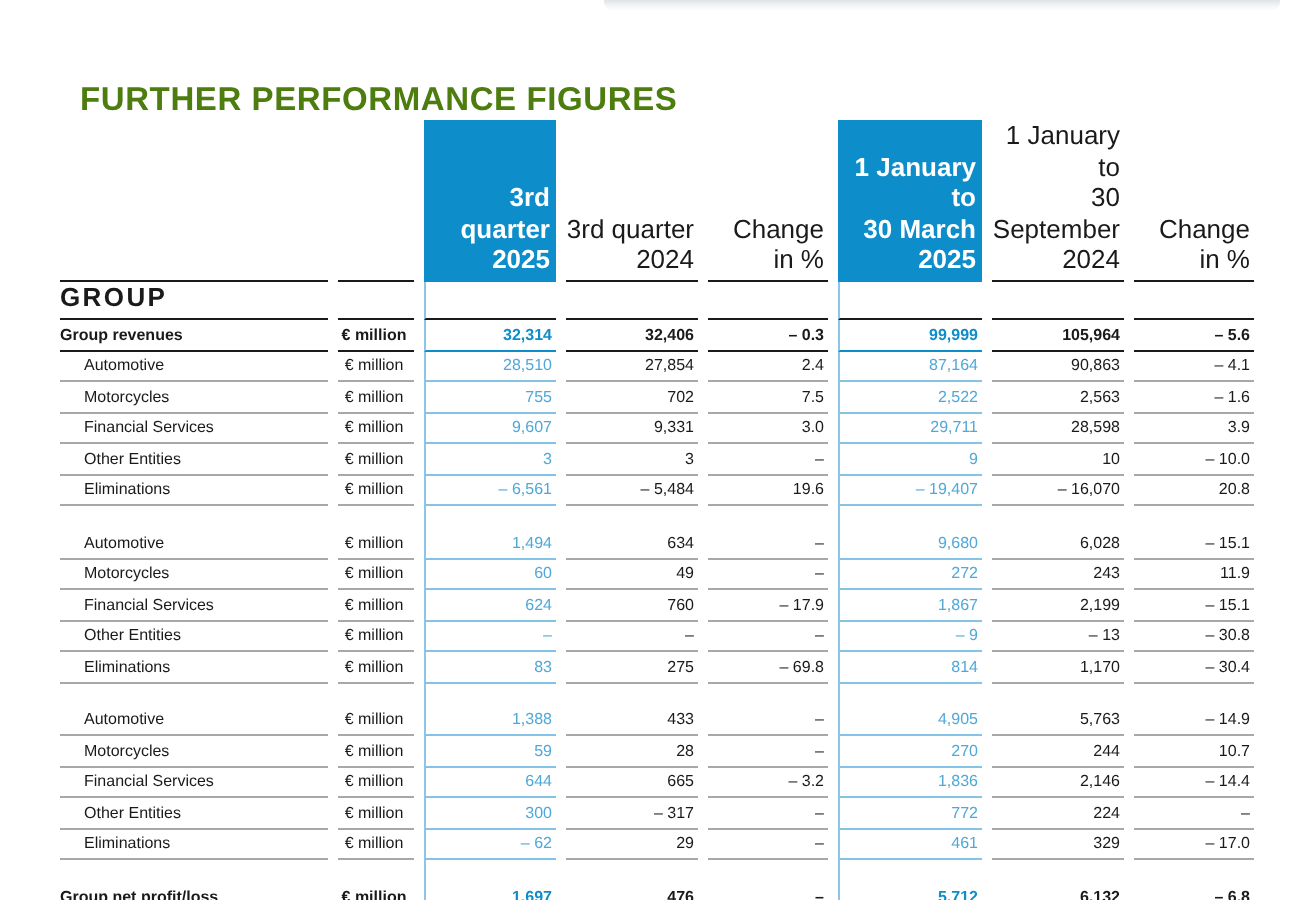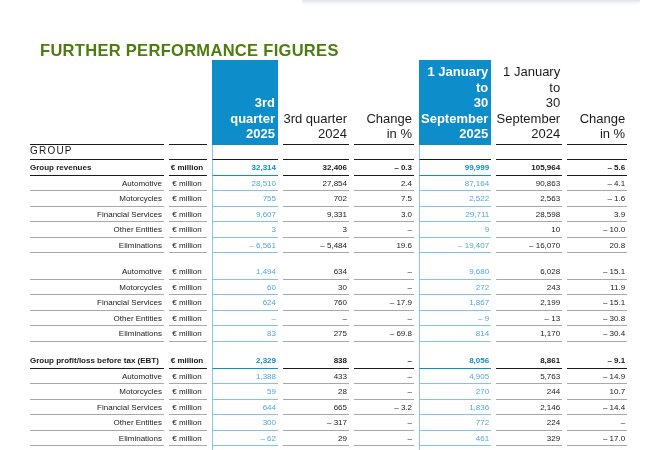--- a/index.html
+++ b/index.html
@@ -66,30 +66,30 @@
     background: #0d8dca;
     color: #ffffff;
     font-weight: 700;
     text-align: right;
     padding: 4px 3px 3px 2px;
     border-bottom: none;
   }
 
   
   tr.grp td { height: 15px; border-bottom: 1.5px solid #1a1a1a; }
-  tr.grp td.lbl { font-weight: 400; font-size: 10px; letter-spacing: 1.2px; }
+  tr.grp td.lbl { font-weight: 700; font-size: 13px; letter-spacing: 1.2px; }
 
   
   tr.sec td { height: 16px; font-weight: 700; border-bottom: 1.5px solid #1a1a1a; }
   tr.sec td.c1, tr.sec td.c4 { color: #0d8dca; border-bottom-color: #0d8dca; }
 
   
   tr.sub td { height: 15.5px; border-bottom: 1px solid #a8a8a8; }
   tr.sub td.c1, tr.sub td.c4 { color: #4fa8d8; border-bottom-color: #85c3e6; }
-  tr.sub td.lbl { padding-left: 12px; text-align: right; }
+  tr.sub td.lbl { padding-left: 12px; }
 
   
   tr.grp td.c1, tr.grp td.c4,
   tr.sec td.c1, tr.sec td.c4,
   tr.sub td.c1, tr.sub td.c4,
   tr.spacer td.c1, tr.spacer td.c4 { border-left: 1px solid #8cc6e6; }
 
   tr.spacer td { height: 11px; border-bottom: none; }
 
   td.lbl  { text-align: left; }
@@ -122,21 +122,21 @@
         <div>3rd quarter 2025</div>
       </th>
       <th class="h-plain">
         <div>3rd quarter 2024</div>
       </th>
       <th class="h-plain">
         <div>Change in %</div>
       </th>
       <th class="h-blue">
         <div>1 January to</div>
-        <div>30 September 2025</div>
+        <div>30 March 2025</div>
       </th>
       <th class="h-plain">
         <div>1 January to</div>
         <div>30 September 2024</div>
       </th>
       <th class="h-plain">
         <div>Change in %</div>
       </th>
     </tr>
   </thead>
@@ -231,21 +231,21 @@
       <td class="val">634</td>
       <td class="val">–</td>
       <td class="val c4">9,680</td>
       <td class="val">6,028</td>
       <td class="val">– 15.1</td>
     </tr>
     <tr class="sub">
       <td class="lbl">Motorcycles</td>
       <td class="unit">€ million</td>
       <td class="val c1">60</td>
-      <td class="val">30</td>
+      <td class="val">49</td>
       <td class="val">–</td>
       <td class="val c4">272</td>
       <td class="val">243</td>
       <td class="val">11.9</td>
     </tr>
     <tr class="sub">
       <td class="lbl">Financial Services</td>
       <td class="unit">€ million</td>
       <td class="val c1">624</td>
       <td class="val">760</td>
@@ -279,30 +279,20 @@
       <td></td>
         <td></td>
       <td class="c1"></td>
         <td></td>
         <td></td>
       <td class="c4"></td>
         <td></td>
         <td></td>
     </tr>
 
-    <tr class="sec">
-      <td class="lbl">Group profit/loss before tax (EBT)</td>
-      <td class="unit">€ million</td>
-      <td class="val c1">2,329</td>
-      <td class="val">838</td>
-      <td class="val">–</td>
-      <td class="val c4">8,056</td>
-      <td class="val">8,861</td>
-      <td class="val">– 9.1</td>
-    </tr>
     <tr class="sub">
       <td class="lbl">Automotive</td>
       <td class="unit">€ million</td>
       <td class="val c1">1,388</td>
       <td class="val">433</td>
       <td class="val">–</td>
       <td class="val c4">4,905</td>
       <td class="val">5,763</td>
       <td class="val">– 14.9</td>
     </tr>

